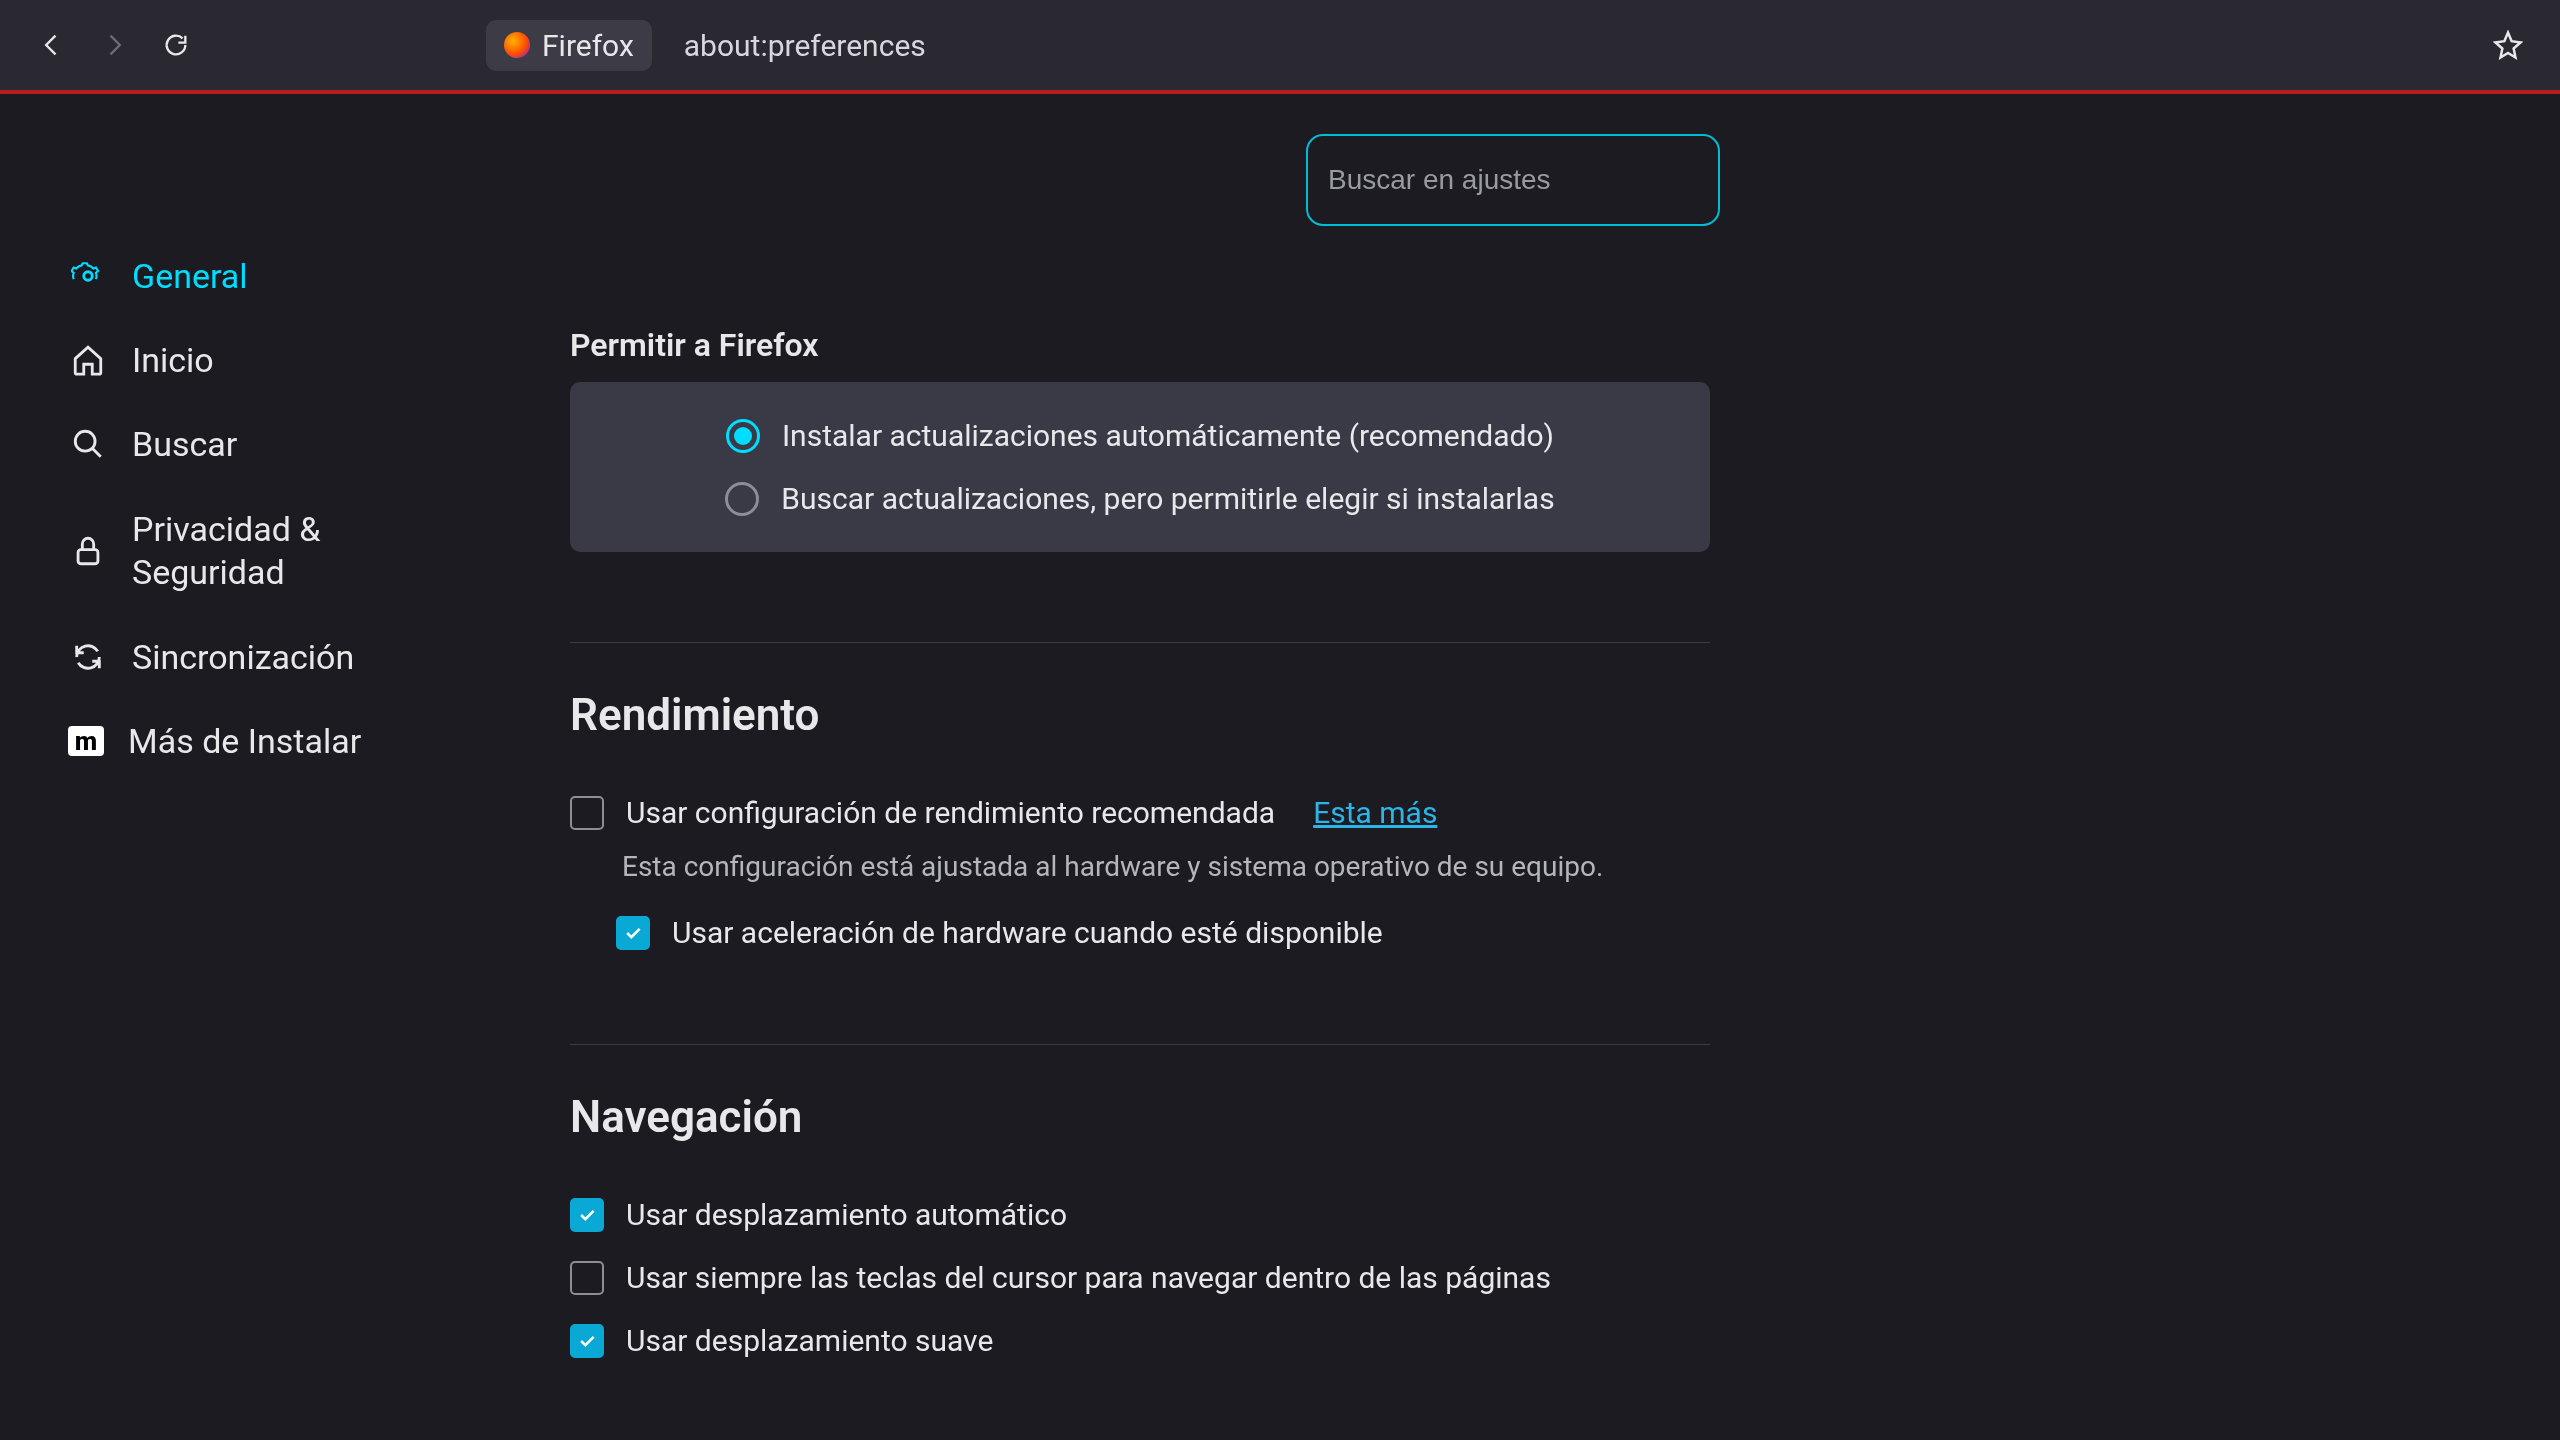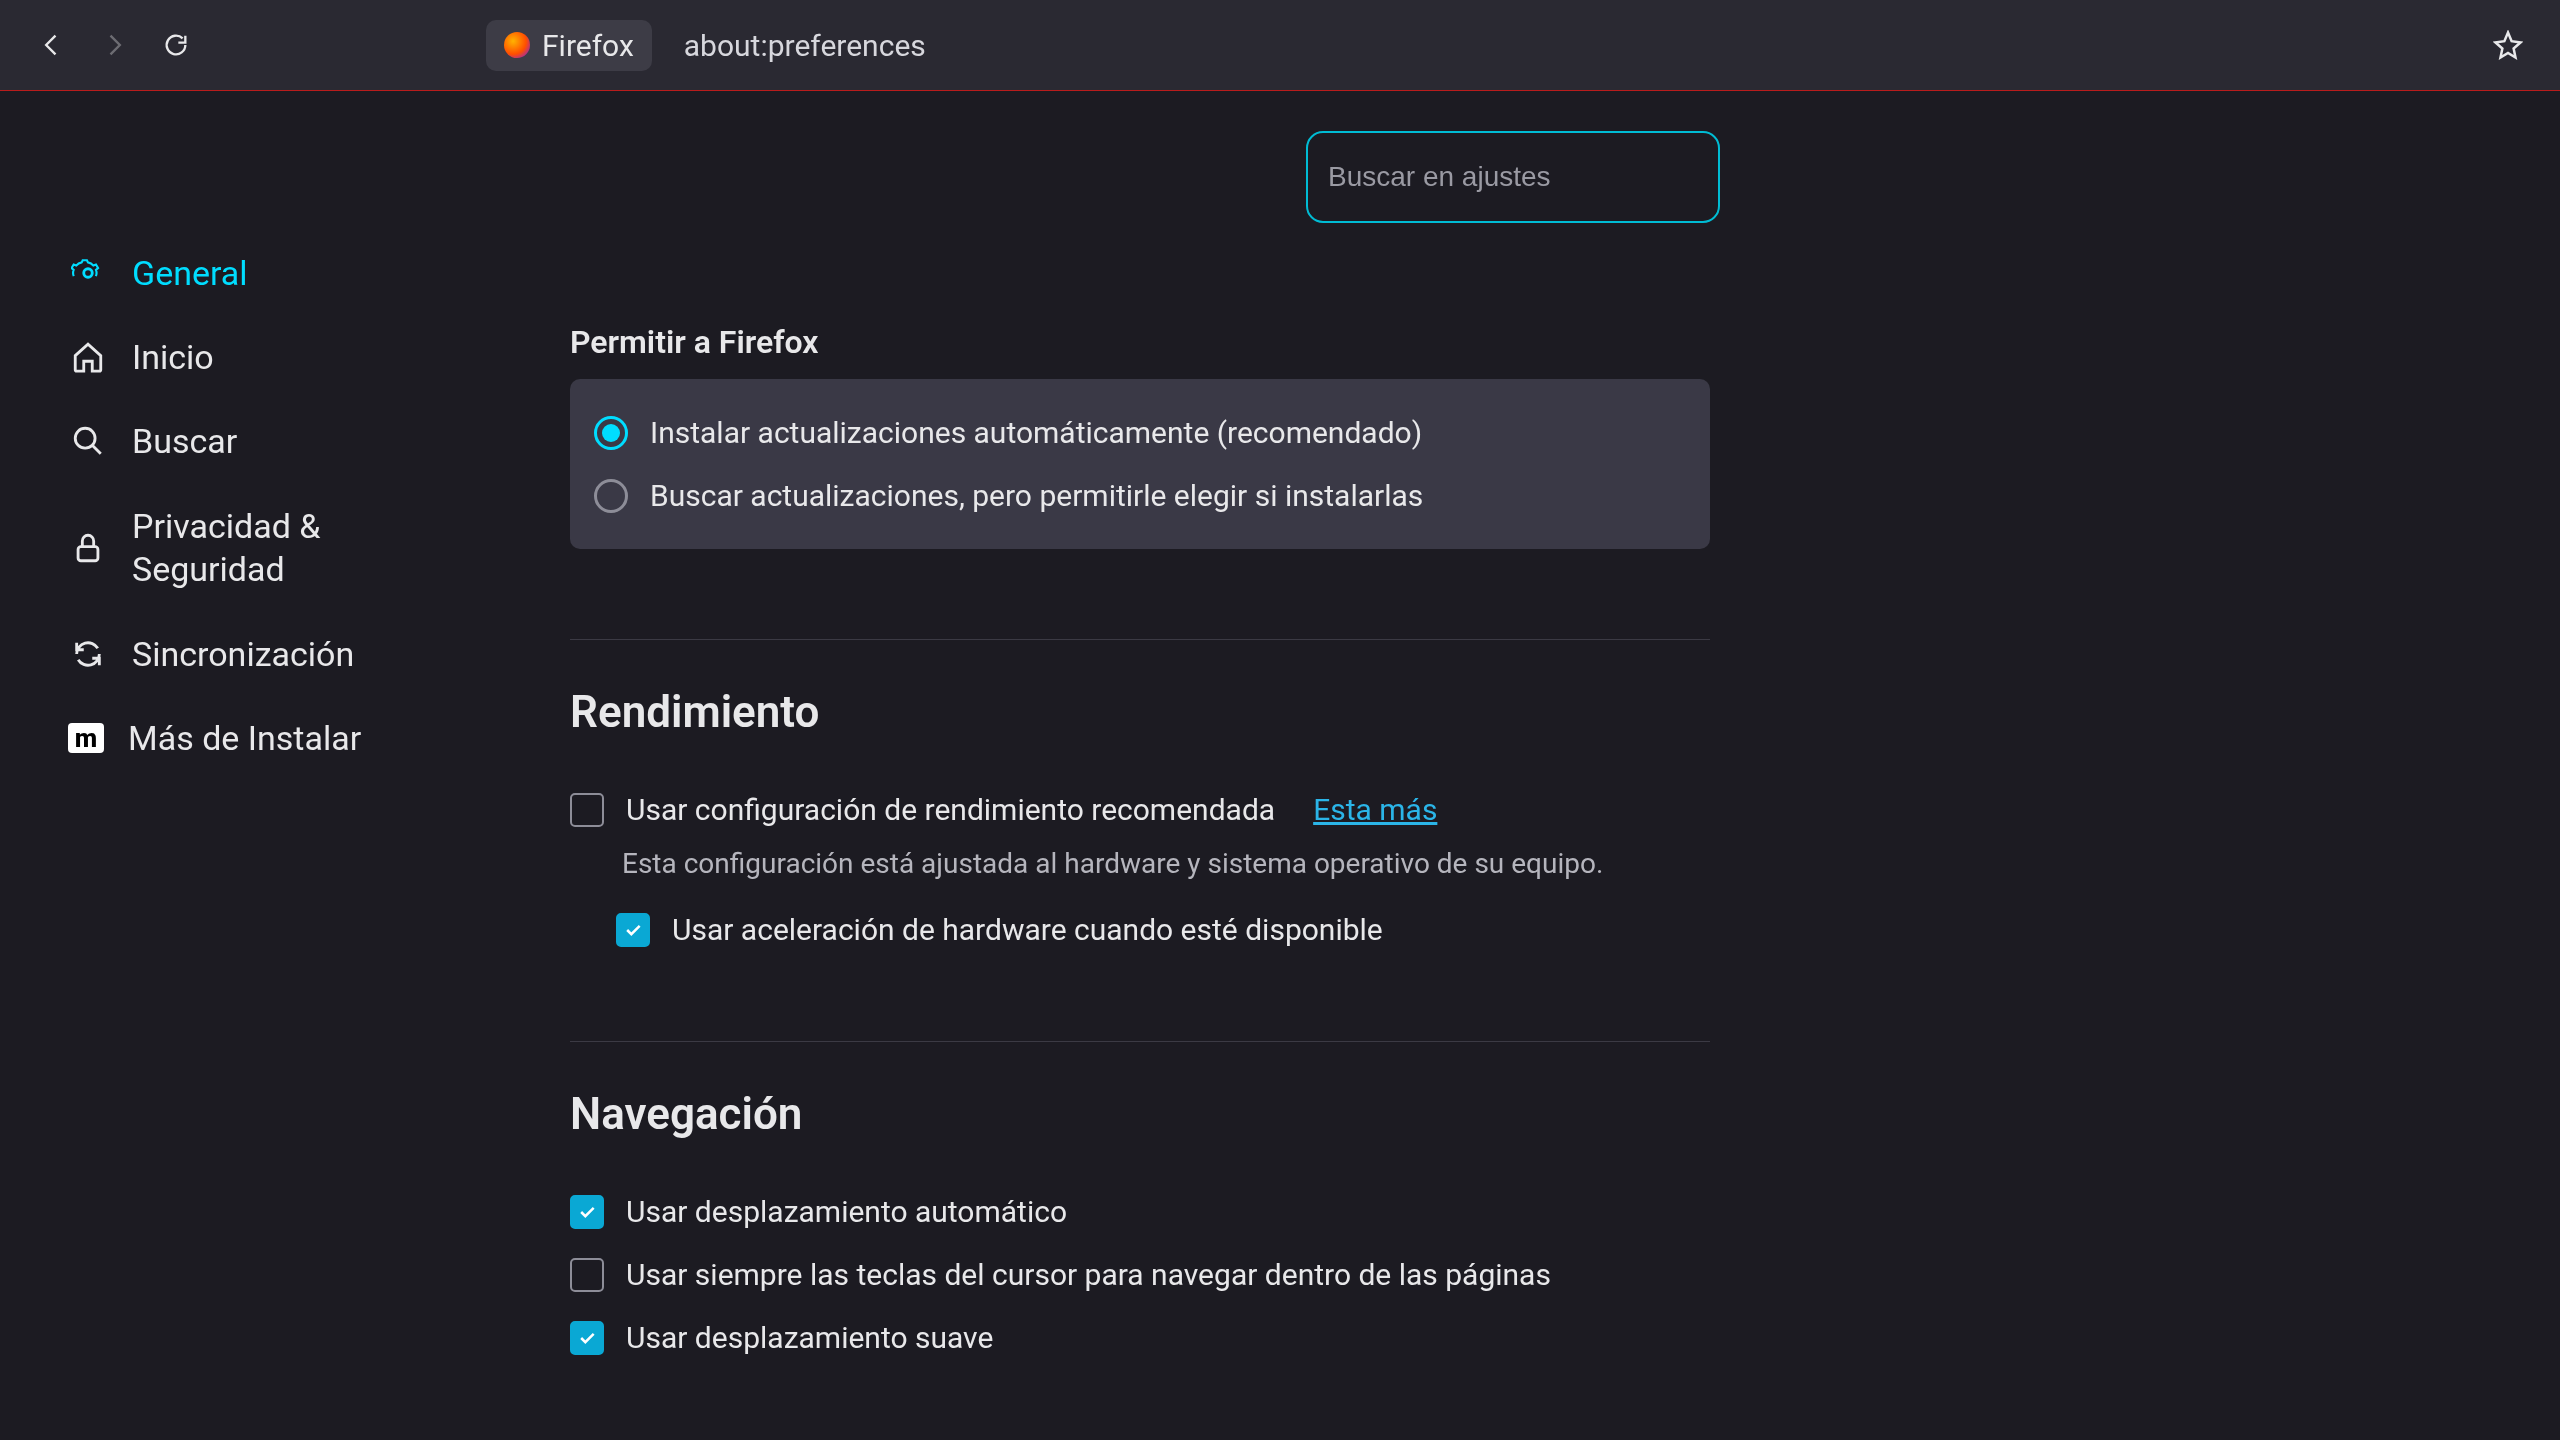--- a/index.html
+++ b/index.html
@@ -25,21 +25,21 @@
   }
 
   
   .toolbar{
     height:90px;
     display:flex;
     align-items:center;
     gap:18px;
     padding:0 30px;
     background:#2a2932;
-    border-bottom:1px solid #b91c1c;
+    border-bottom:4px solid #b91c1c;
   }
   .tbtn{
     width:44px;height:44px;
     display:flex;align-items:center;justify-content:center;
     border-radius:6px;
     color:var(--text);
   }
   .tbtn.dim{opacity:.35;}
   .addr-chip{
     margin-left:270px;
@@ -110,20 +110,21 @@
   .radio-group{
     background:var(--panel-dark);
     border-radius:10px;
     padding:22px 24px;
     margin-bottom:90px;
   }
   .radio-row{
     display:flex;align-items:center;gap:22px;
     padding:14px 0;
     font-size:30px;
+    justify-content:center;
   }
   .radio{
     width:28px;height:28px;border-radius:50%;
     border:3px solid #8d8d98;
     flex-shrink:0;
     position:relative;
   }
   .radio.checked{border-color:var(--accent);}
   .radio.checked::after{
     content:"";position:absolute;inset:5px;border-radius:50%;

